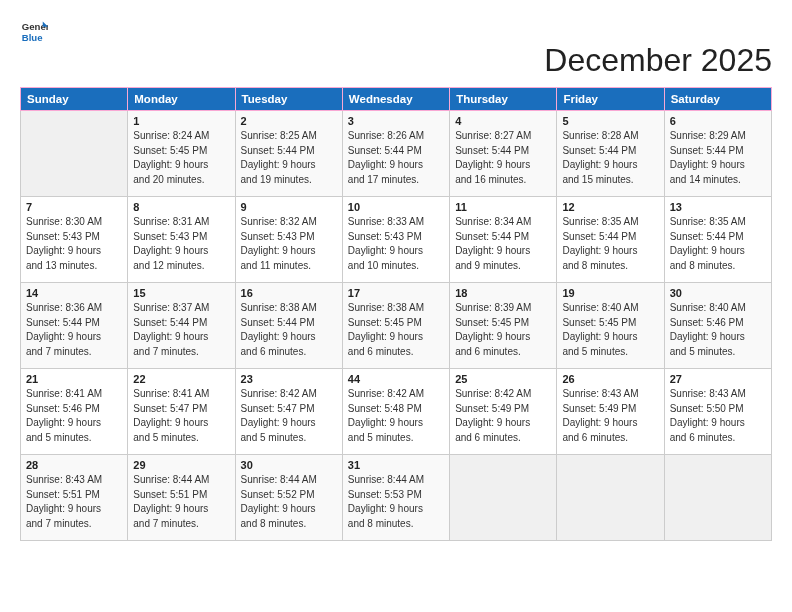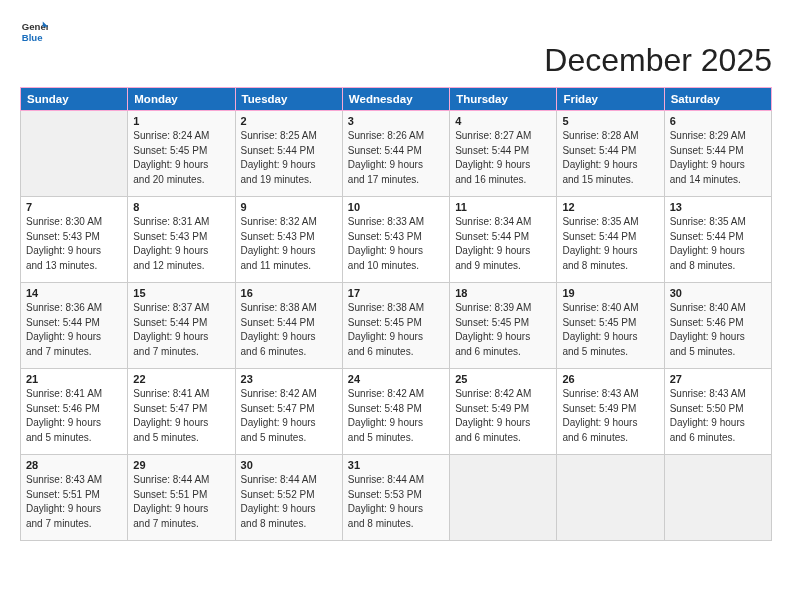--- a/index.html
+++ b/index.html
@@ -281,21 +281,21 @@
 and 5 minutes.</div>
           </td>
           <td>
             <span class="day-num">23</span>
             <div class="cell-info" style="white-space: pre-line;">Sunrise: 8:42 AM
 Sunset: 5:47 PM
 Daylight: 9 hours
 and 5 minutes.</div>
           </td>
           <td>
-            <span class="day-num">24</span>
+            <span class="day-num">44</span>
             <div class="cell-info" style="white-space: pre-line;">Sunrise: 8:42 AM
 Sunset: 5:48 PM
 Daylight: 9 hours
 and 5 minutes.</div>
           </td>
           <td>
             <span class="day-num">25</span>
             <div class="cell-info" style="white-space: pre-line;">Sunrise: 8:42 AM
 Sunset: 5:49 PM
 Daylight: 9 hours

